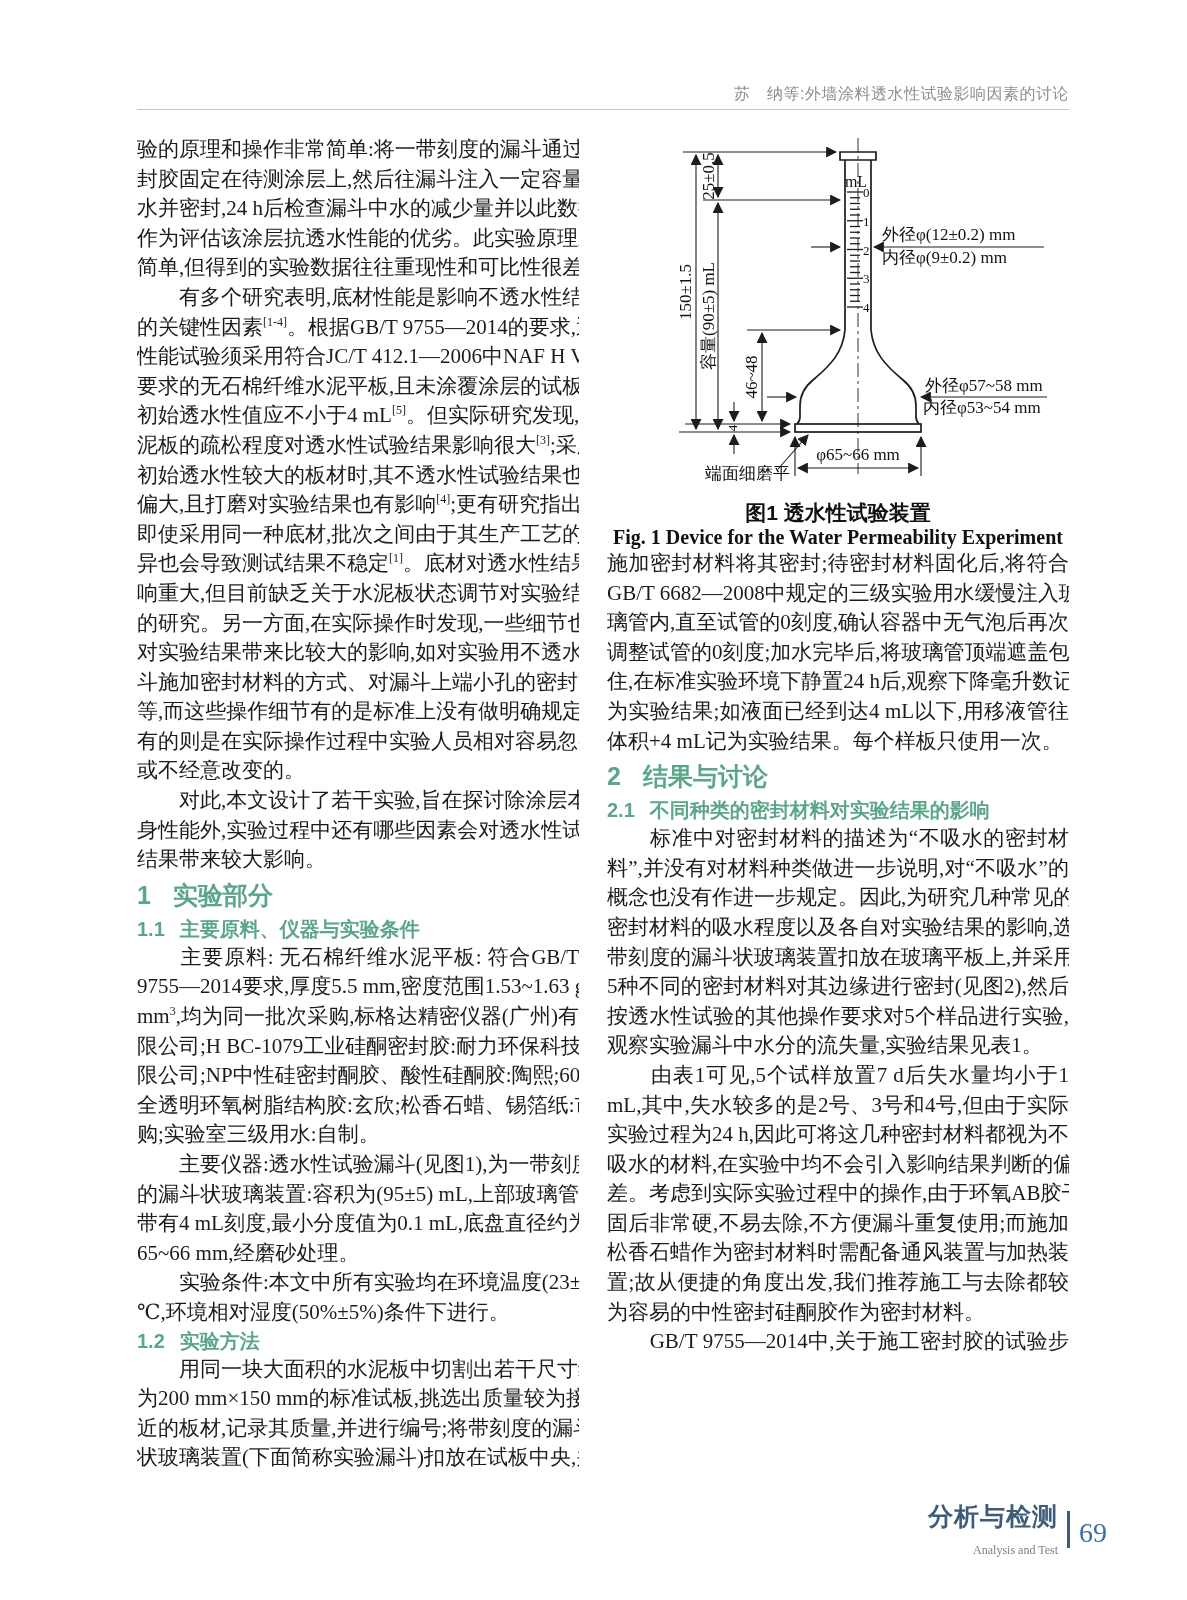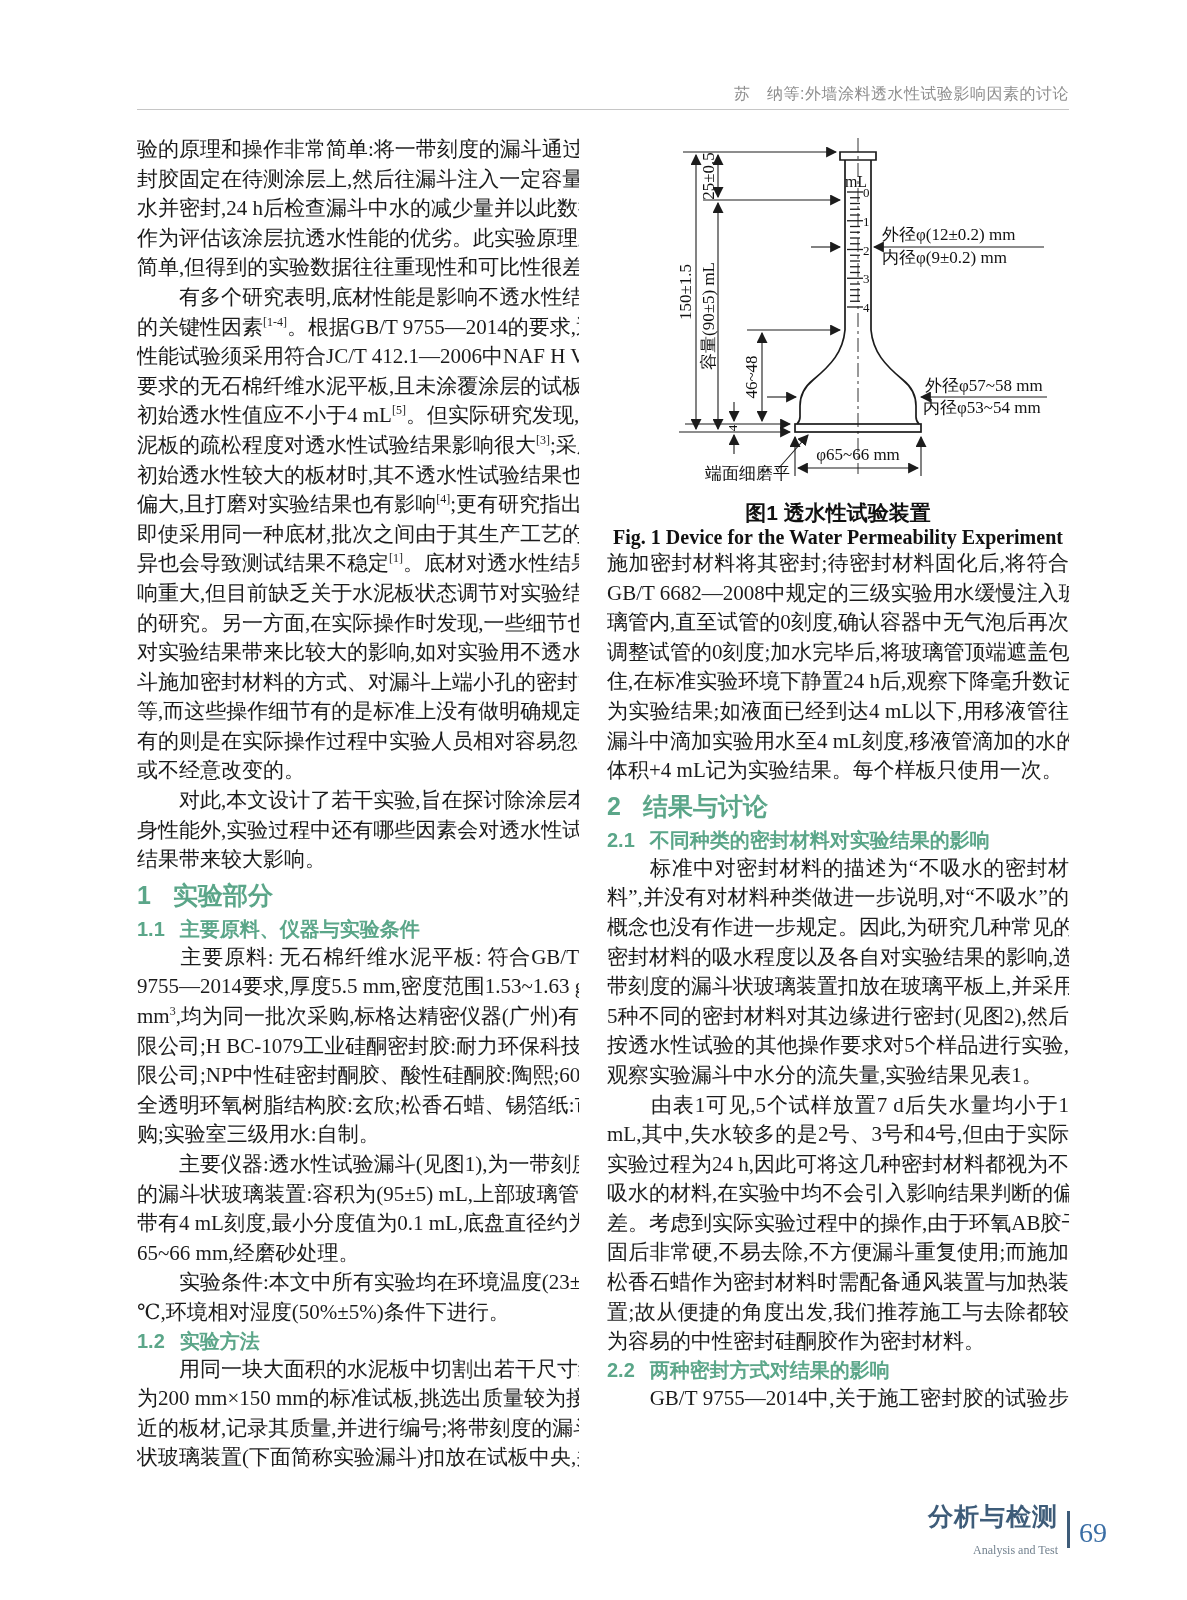--- a/index.html
+++ b/index.html
@@ -223,21 +223,20 @@
       <div class="figcap-en">Fig. 1  Device for the Water Permeability Experiment</div>
     </div>
     <div class="rblocks">
         <div class="para">
           <div class="bline">施加密封材料将其密封;待密封材料固化后,将符合</div>
           <div class="bline">GB/T 6682—2008中规定的三级实验用水缓慢注入玻</div>
           <div class="bline">璃管内,直至试管的0刻度,确认容器中无气泡后再次</div>
           <div class="bline">调整试管的0刻度;加水完毕后,将玻璃管顶端遮盖包</div>
           <div class="bline">住,在标准实验环境下静置24 h后,观察下降毫升数记</div>
           <div class="bline">为实验结果;如液面已经到达4 mL以下,用移液管往</div>
-          <div class="bline">漏斗中滴加实验用水至4 mL刻度,移液管滴加的水的</div>
           <div class="bline lend">体积+4 mL记为实验结果。每个样板只使用一次。</div>
         </div>
         <div class="h1"><span class="hnum">2</span><span>结果与讨论</span></div>
         <div class="h2"><span class="hnum">2.1</span><span>不同种类的密封材料对实验结果的影响</span></div>
         <div class="para">
           <div class="bline">　　标准中对密封材料的描述为“不吸水的密封材</div>
           <div class="bline">料”,并没有对材料种类做进一步说明,对“不吸水”的</div>
           <div class="bline">概念也没有作进一步规定。因此,为研究几种常见的</div>
           <div class="bline">密封材料的吸水程度以及各自对实验结果的影响,选</div>
           <div class="bline">带刻度的漏斗状玻璃装置扣放在玻璃平板上,并采用</div>
@@ -249,21 +248,20 @@
           <div class="bline">　　由表1可见,5个试样放置7 d后失水量均小于1</div>
           <div class="bline">mL,其中,失水较多的是2号、3号和4号,但由于实际</div>
           <div class="bline">实验过程为24 h,因此可将这几种密封材料都视为不</div>
           <div class="bline">吸水的材料,在实验中均不会引入影响结果判断的偏</div>
           <div class="bline">差。考虑到实际实验过程中的操作,由于环氧AB胶干</div>
           <div class="bline">固后非常硬,不易去除,不方便漏斗重复使用;而施加</div>
           <div class="bline">松香石蜡作为密封材料时需配备通风装置与加热装</div>
           <div class="bline">置;故从便捷的角度出发,我们推荐施工与去除都较</div>
           <div class="bline lend">为容易的中性密封硅酮胶作为密封材料。</div>
         </div>
-        <div class="h2"><span class="hnum">2.2</span><span>两种密封方式对结果的影响</span></div>
         <div class="para">
           <div class="bline">　　GB/T 9755—2014中,关于施工密封胶的试验步</div>
         </div>
       </div>
   </div>
 
   <div class="footer">
     <div class="f-titles">
       <div class="f-zh">分析与检测</div>
       <div class="f-en">Analysis and Test</div>

